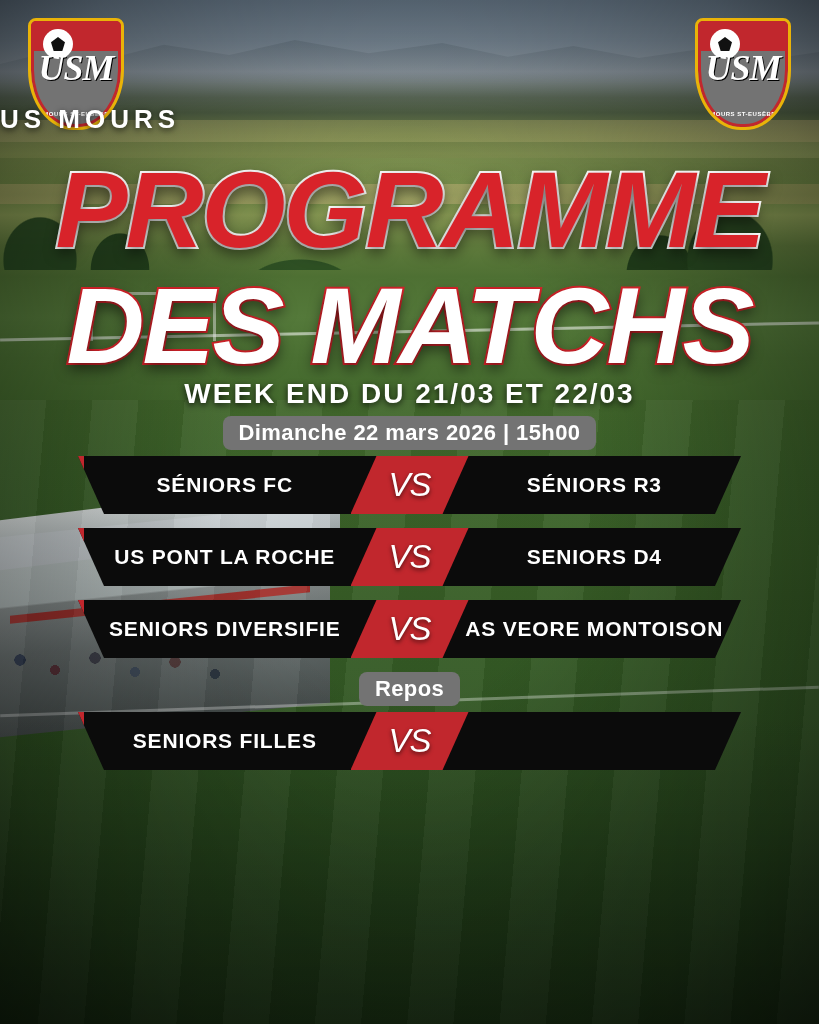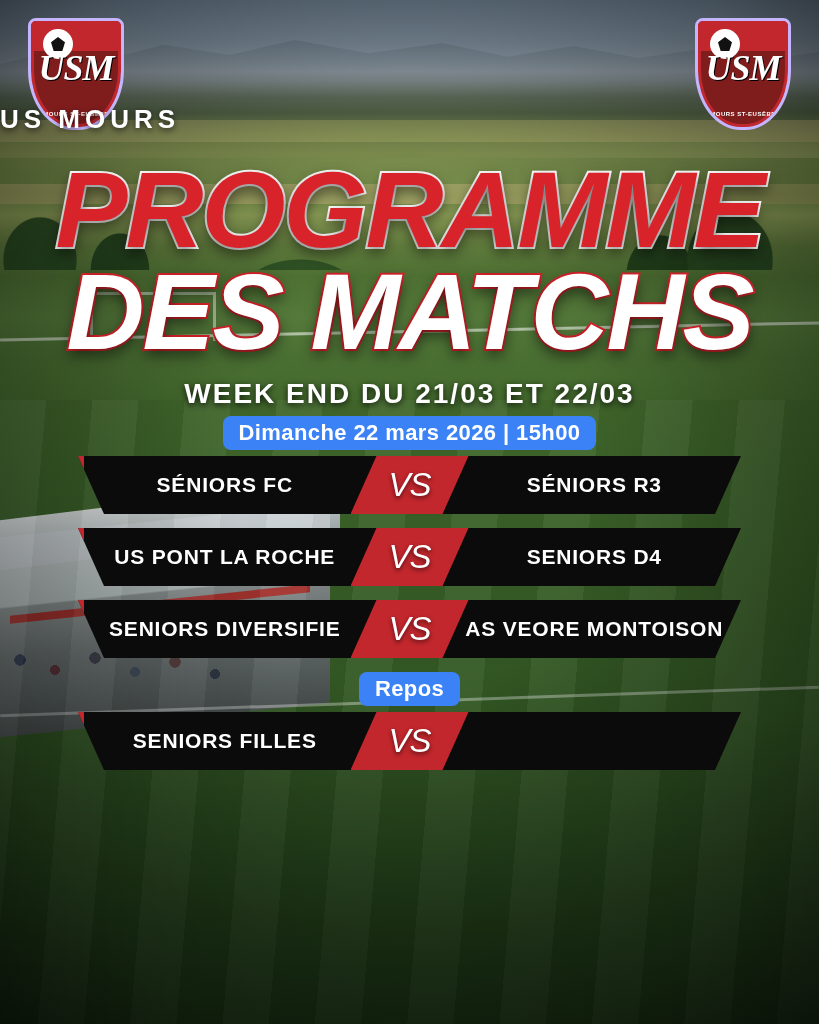--- a/index.html
+++ b/index.html
@@ -160,22 +160,22 @@
     position: absolute;
     top: 18px;
     width: 96px;
     height: 112px;
   }
   .crest.left { left: 28px; }
   .crest.right { right: 28px; }
   .crest-shield {
     position: absolute;
     inset: 0;
-    background: #7f1d1d;
-    border: 3px solid #c4b5fd;
+    background: #737373;
+    border: 3px solid #eab308;
     border-radius: 8px 8px 46px 46px / 8px 8px 60px 60px;
     box-shadow: 0 0 0 3px #c1272d inset;
     overflow: hidden;
   }
   .crest-band {
     position: absolute;
     top: 0; left: 0; right: 0; height: 30px;
     background: #c1272d;
   }
   .crest-ball {
@@ -239,21 +239,21 @@
   }
   .title-1 {
     top: 160px;
     font-size: 108px;
     color: #d8232a;
     -webkit-text-stroke: 4px #ffffff;
     paint-order: stroke fill;
     text-shadow: 0 6px 14px rgba(0,0,0,.55);
   }
   .title-2 {
-    top: 262px;
+    top: 276px;
     font-size: 108px;
     color: #ffffff;
     -webkit-text-stroke: 4px #d8232a;
     paint-order: stroke fill;
     text-shadow: 0 6px 14px rgba(0,0,0,.55);
   }
   .subtitle {
     position: absolute;
     top: 378px;
     left: 0; right: 0;
@@ -274,21 +274,21 @@
   .match {
     position: relative;
     margin-bottom: 14px;
   }
   .datetime-wrap {
     text-align: center;
     margin-bottom: 6px;
   }
   .datetime {
     display: inline-block;
-    background: #3b82f6;
+    background: #737373;
     color: #fff;
     font-size: 22px;
     font-weight: 700;
     padding: 4px 16px;
     border-radius: 8px;
     letter-spacing: .4px;
   }
   .row {
     position: relative;
     height: 58px;

